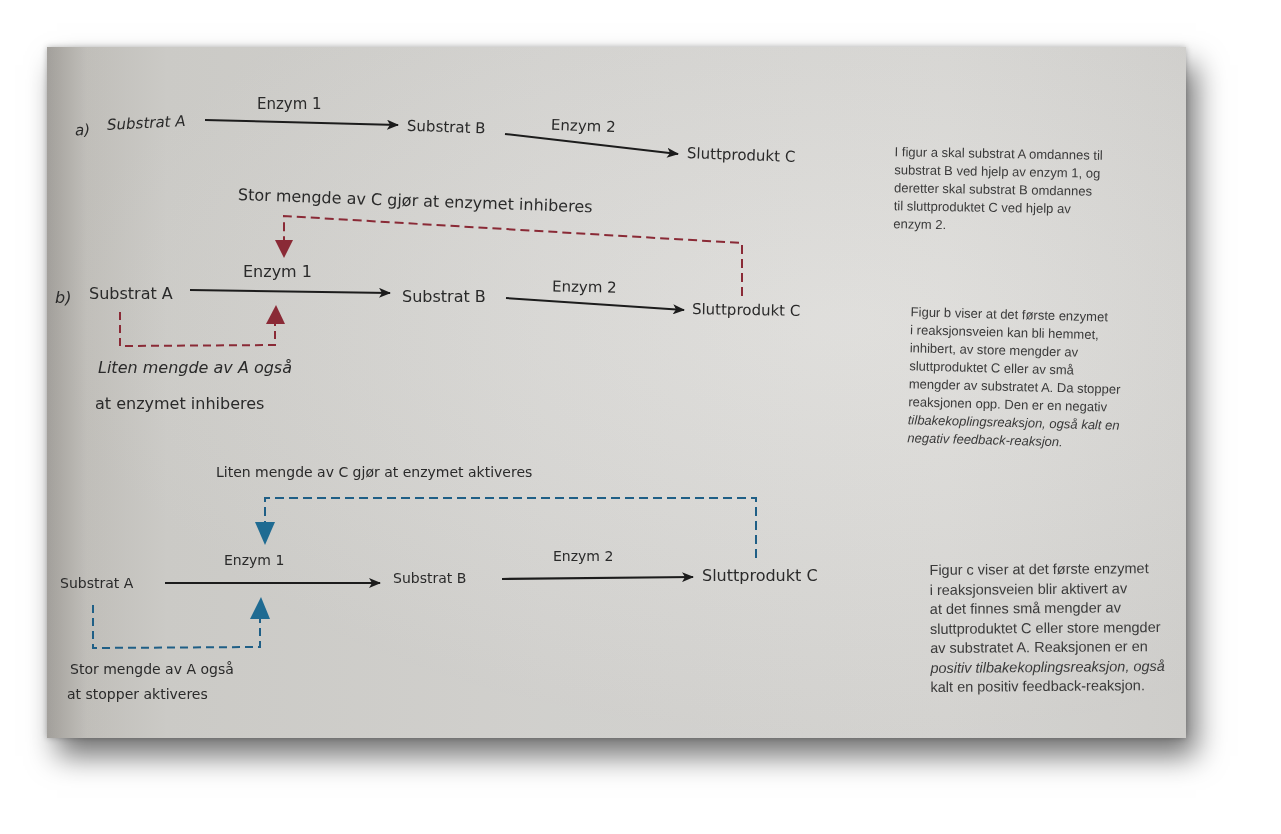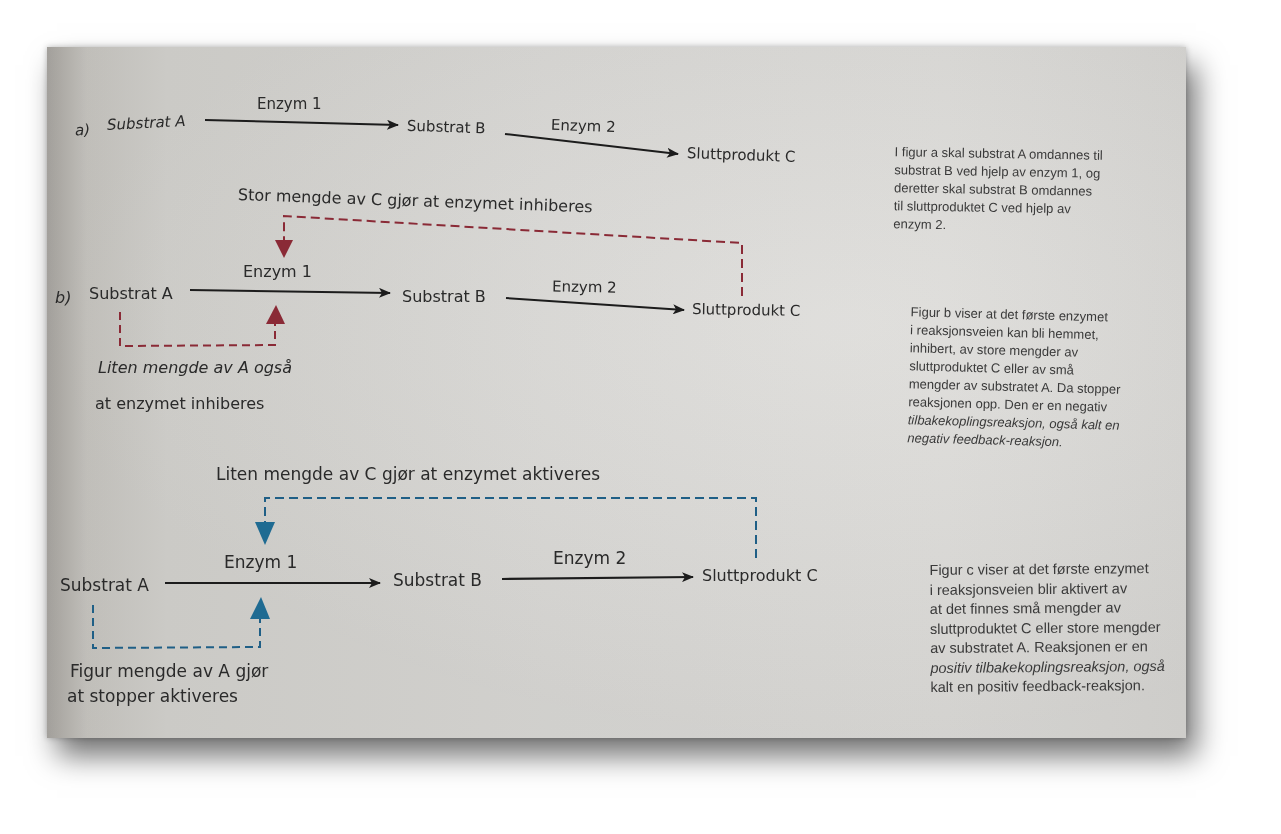--- a/index.html
+++ b/index.html
@@ -14,21 +14,21 @@
     overflow:hidden;
   }
   .photo::after {
     content:""; position:absolute; inset:0;
     background: radial-gradient(ellipse at 70% 40%, rgba(255,255,255,0.12), rgba(0,0,0,0.04) 70%);
     pointer-events:none;
   }
   .lbl { position:absolute; color:#2a2a2a; white-space:nowrap; font-family:"DejaVu Sans", sans-serif; }
   .s15 { font-size:15px; }
   .s16 { font-size:16px; }
-  .s17 { font-size:17px; }
+  .s17 { font-size:14px; }
   .it { font-style:italic; }
   .note {
     position:absolute; color:#3a3a3a; font-family:"Liberation Sans", sans-serif;
     font-size:13px; line-height:18px; white-space:nowrap;
   }
   .note.big { font-size:14.5px; line-height:19.5px; }
   svg.diag { position:absolute; left:0; top:0; }
 </style>
 </head>
 <body>
@@ -110,21 +110,21 @@
   </div>
 </div>
 
 <div>
   <span class="lbl s17" style="left:60px;top:575px;">Substrat A</span>
   <span class="lbl s17" style="left:224px;top:552px;">Enzym 1</span>
   <span class="lbl s17" style="left:393px;top:570px;">Substrat B</span>
   <span class="lbl s17" style="left:553px;top:548px;">Enzym 2</span>
   <span class="lbl s16" style="left:702px;top:566px;">Sluttprodukt C</span>
   <span class="lbl s17" style="left:216px;top:464px;">Liten mengde av C gjør at enzymet aktiveres</span>
-  <span class="lbl s17" style="left:70px;top:661px;">Figur mengde av A gjør</span>
+  <span class="lbl s17" style="left:70px;top:661px;">Stor mengde av A også</span>
   <span class="lbl s17" style="left:67px;top:686px;">at stopper aktiveres</span>
 
   <div class="note big" style="left:930px;top:560px;transform:rotate(-0.5deg);">
     <div>Figur c viser at det første enzymet</div>
     <div>i reaksjonsveien blir aktivert av</div>
     <div>at det finnes små mengder av</div>
     <div>sluttproduktet C eller store mengder</div>
     <div>av substratet A. Reaksjonen er en</div>
     <div class="it">positiv tilbakekoplingsreaksjon, også</div>
     <div>kalt en positiv feedback-reaksjon.</div>

